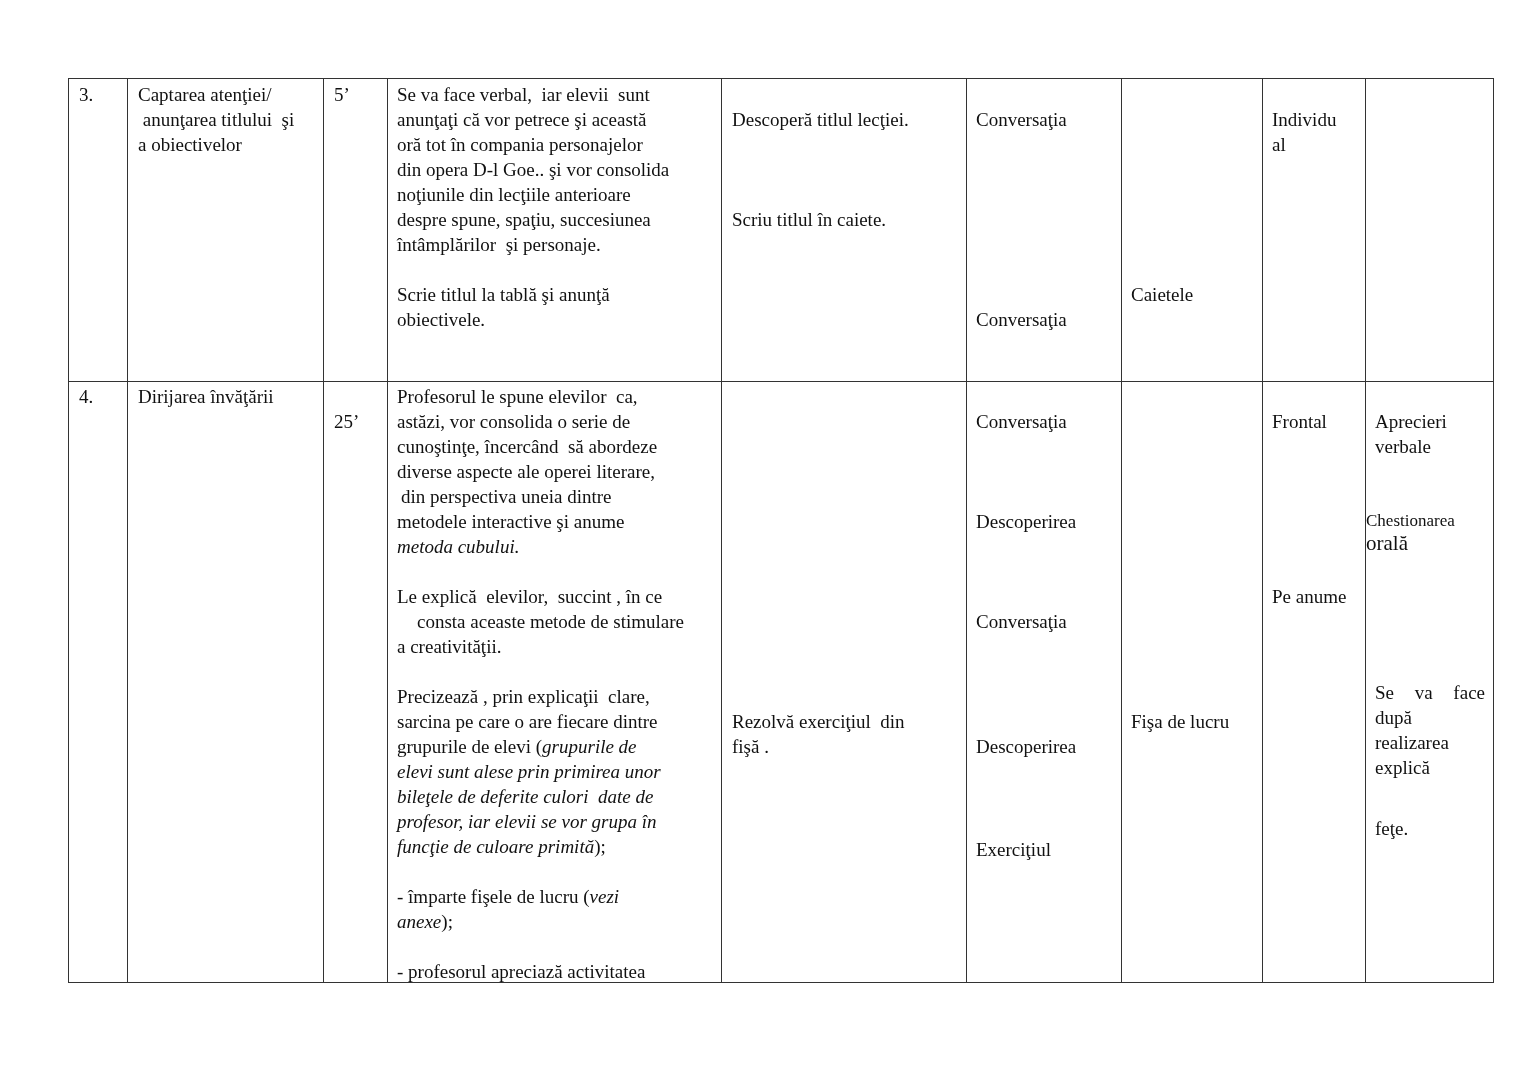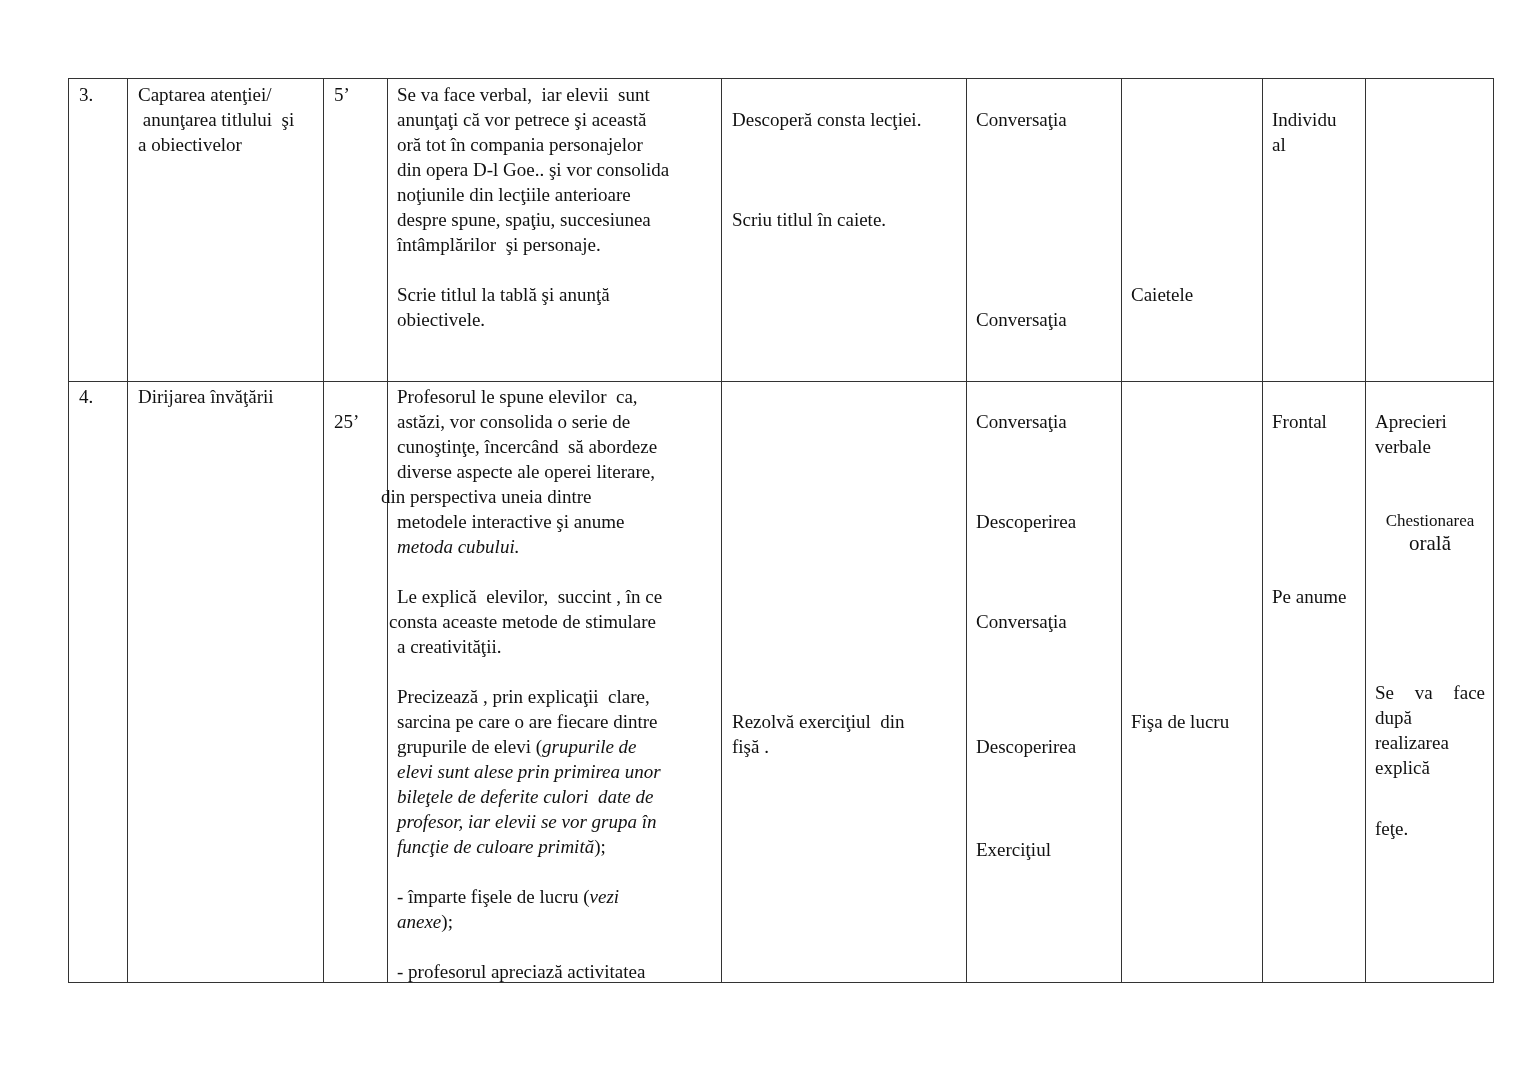--- a/index.html
+++ b/index.html
@@ -4,21 +4,21 @@
 <style>
   html, body { margin:0; padding:0; background:#ffffff; }
   body { width:1528px; height:1080px; position:relative; overflow:hidden;
          font-family:"Liberation Serif", "DejaVu Serif", serif; color:#111; font-size:19px; }
   .tbl { position:absolute; left:68px; top:78px; width:1426px; height:905px;
          border:1px solid #333; box-sizing:border-box; }
   .vline { position:absolute; top:0; bottom:0; width:0; border-left:1px solid #333; }
   .hline { position:absolute; left:0; right:0; height:0; border-top:1px solid #333; }
   .t { position:absolute; line-height:25px; white-space:nowrap; }
   .it { font-style:italic; }
-  .center { text-align:center; }
+  .center { text-align:left; }
 </style>
 </head>
 <body>
 
 <div class="tbl">
 
   <div class="vline" style="left:58px"></div>
   <div class="vline" style="left:254px"></div>
   <div class="vline" style="left:318px"></div>
   <div class="vline" style="left:652px"></div>
@@ -42,21 +42,21 @@
       <div class="t" style="left:328px;top:28px">anunţaţi că vor petrece şi această</div>
       <div class="t" style="left:328px;top:53px">oră tot în compania personajelor</div>
       <div class="t" style="left:328px;top:78px">din opera D-l Goe.. şi vor consolida</div>
       <div class="t" style="left:328px;top:103px">noţiunile din lecţiile anterioare</div>
       <div class="t" style="left:328px;top:128px">despre spune, spaţiu, succesiunea</div>
       <div class="t" style="left:328px;top:153px;white-space:pre">întâmplărilor  şi personaje.</div>
       <div class="t" style="left:328px;top:203px">Scrie titlul la tablă şi anunţă</div>
       <div class="t" style="left:328px;top:228px">obiectivele.</div>
     </div>
     <div>
-      <div class="t" style="left:663px;top:28px">Descoperă consta lecţiei.</div>
+      <div class="t" style="left:663px;top:28px">Descoperă titlul lecţiei.</div>
       <div class="t" style="left:663px;top:128px">Scriu titlul în caiete.</div>
     </div>
     <div>
       <div class="t" style="left:907px;top:28px">Conversaţia</div>
       <div class="t" style="left:907px;top:228px">Conversaţia</div>
     </div>
     <div>
       <div class="t" style="left:1062px;top:203px">Caietele</div>
     </div>
     <div>
@@ -70,26 +70,26 @@
     <div class="t" style="left:10px;top:305px">4.</div>
     <div>
       <div class="t" style="left:69px;top:305px">Dirijarea învăţării</div>
     </div>
     <div class="t" style="left:265px;top:330px">25’</div>
     <div>
       <div class="t" style="left:328px;top:305px;white-space:pre">Profesorul le spune elevilor  ca,</div>
       <div class="t" style="left:328px;top:330px">astăzi, vor consolida o serie de</div>
       <div class="t" style="left:328px;top:355px;white-space:pre">cunoştinţe, încercând  să abordeze</div>
       <div class="t" style="left:328px;top:380px">diverse aspecte ale operei literare,</div>
-      <div class="t" style="left:312px;top:405px">din perspectiva uneia dintre</div>
+      <div class="t" style="left:332px;top:405px">din perspectiva uneia dintre</div>
       <div class="t" style="left:328px;top:430px">metodele interactive şi anume</div>
       <div class="t it" style="left:328px;top:455px">metoda cubului.</div>
 
       <div class="t" style="left:328px;top:505px;white-space:pre">Le explică  elevilor,  succint , în ce</div>
-      <div class="t" style="left:320px;top:530px">consta aceaste metode de stimulare</div>
+      <div class="t" style="left:348px;top:530px">consta aceaste metode de stimulare</div>
       <div class="t" style="left:328px;top:555px">a creativităţii.</div>
 
       <div class="t" style="left:328px;top:605px;white-space:pre">Precizează , prin explicaţii  clare,</div>
       <div class="t" style="left:328px;top:630px">sarcina pe care o are fiecare dintre</div>
       <div class="t" style="left:328px;top:655px"><span>grupurile de elevi (</span><span class="it">grupurile de</span></div>
       <div class="t it" style="left:328px;top:680px">elevi sunt alese prin primirea unor</div>
       <div class="t it" style="left:328px;top:705px;white-space:pre">bileţele de deferite culori  date de</div>
       <div class="t it" style="left:328px;top:730px">profesor, iar elevii se vor grupa în</div>
       <div class="t" style="left:328px;top:755px"><span class="it">funcţie de culoare primită</span><span>);</span></div>
 

